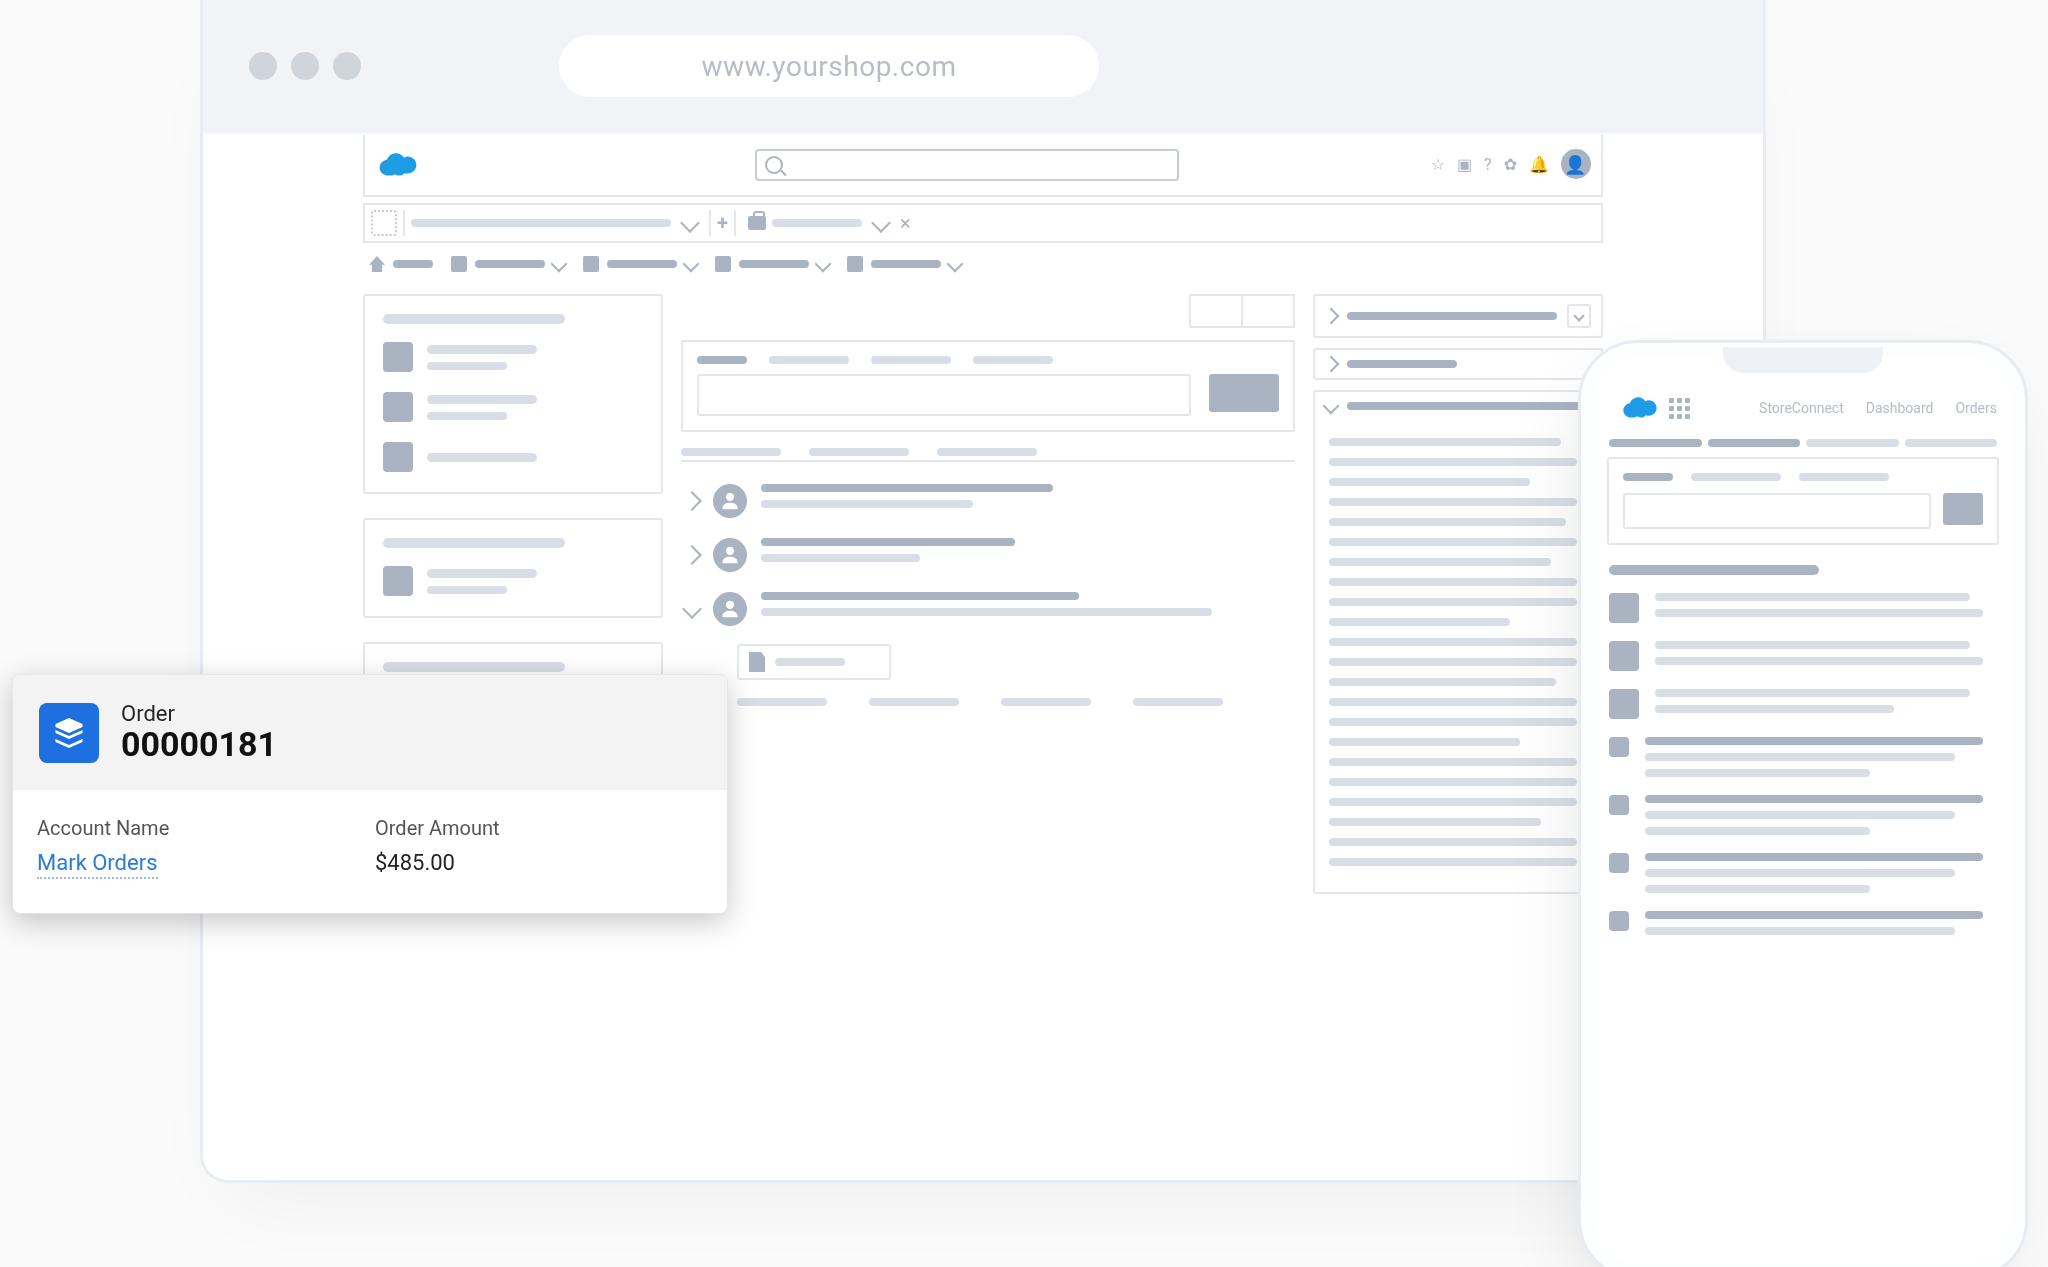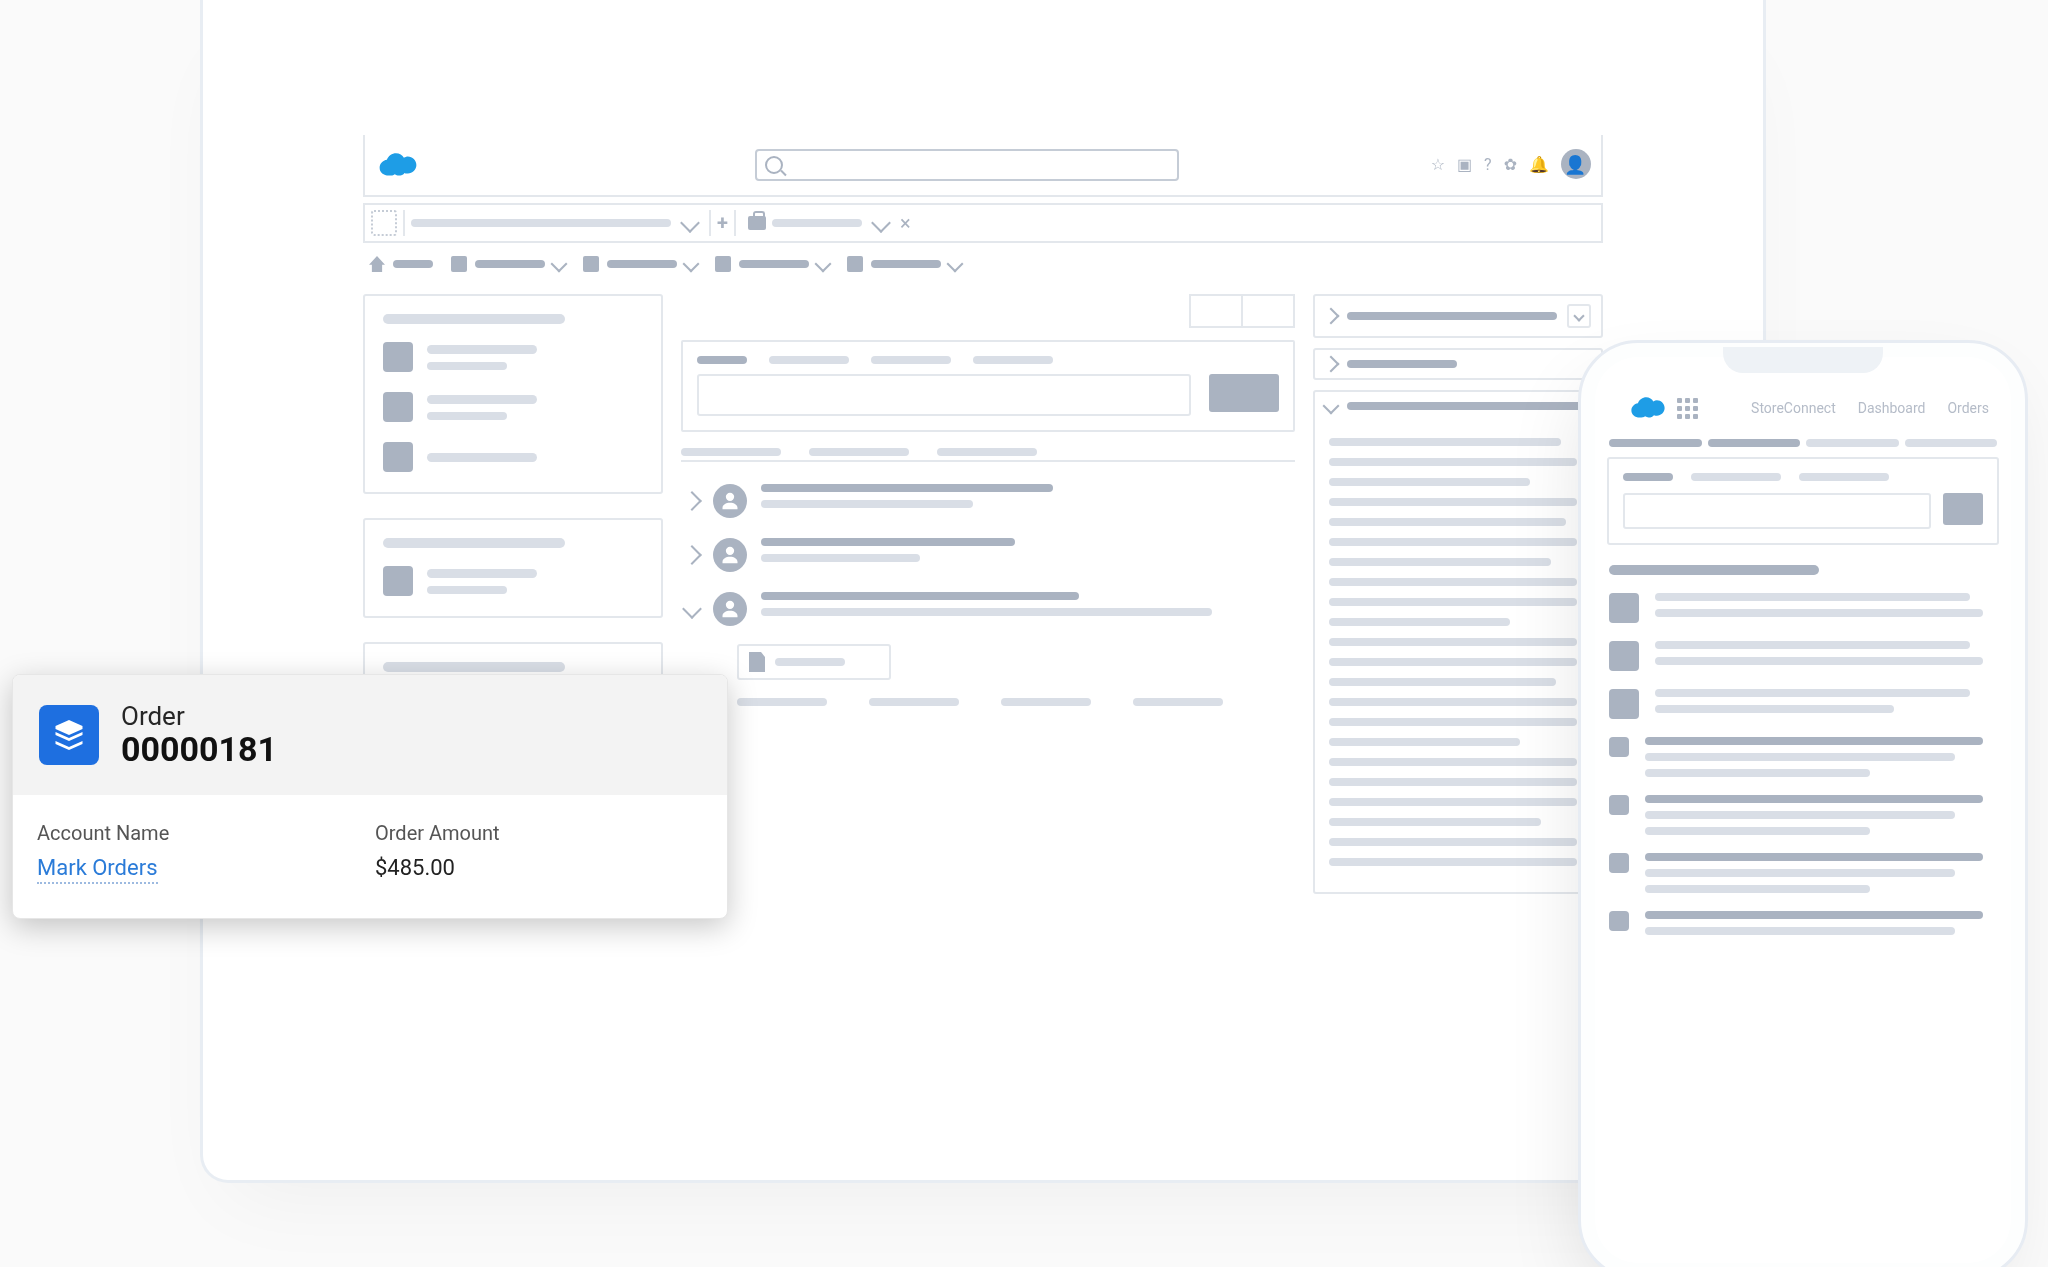--- a/index.html
+++ b/index.html
@@ -119,37 +119,37 @@
 
   
   .order-card{
     position:absolute;left:12px;top:674px;width:714px;
     background:#fff;border-radius:8px;box-shadow:0 8px 30px rgba(0,0,0,.22);
     overflow:hidden;border:1px solid #e6e6e6;
   }
   .order-card .head{background:var(--order-head-bg);padding:26px;display:flex;align-items:center;gap:22px}
   .order-icon{width:60px;height:60px;background:var(--order-icon-bg);border-radius:8px;display:flex;align-items:center;justify-content:center}
   .order-icon svg{width:36px;height:36px;fill:#fff}
-  .order-title .lbl{font-size:26px;color:#262626}
+  .order-title .lbl{font-size:22px;color:#262626}
   .order-title .num{font-size:34px;font-weight:700;color:#111;margin-top:-2px}
   .order-body{display:flex;padding:26px 24px 34px;gap:10px}
   .order-field{flex:1}
   .order-field .k{color:#555;font-size:20px;margin-bottom:10px}
   .order-field .v{font-size:22px;color:#222}
   .order-field .v.link{color:var(--accent-blue);border-bottom:2px dotted #9dbae0;display:inline-block;padding-bottom:2px}
 
   
   .phone{
     position:absolute;right:20px;top:340px;width:450px;height:940px;
     border-radius:60px;background:#fff;border:3px solid #e7ecf3;
     box-shadow:-12px 30px 80px -20px rgba(0,0,0,.12), inset 0 0 0 14px #fdfefe;
     padding:28px 24px;box-sizing:border-box;
   }
   .notch{position:absolute;top:4px;left:50%;transform:translateX(-50%);width:160px;height:26px;background:#eef2f6;border-radius:0 0 20px 20px}
-  .phone-top{display:flex;align-items:center;gap:4px;margin:24px 12px 18px}
+  .phone-top{display:flex;align-items:center;gap:4px;margin:24px 4px 18px}
   .phone-top .cloud{width:38px;height:26px}
   .grid-dots{display:grid;grid-template-columns:repeat(3,5px);grid-auto-rows:5px;gap:3px;margin-left:6px}
   .grid-dots span{background:var(--ghost-xdark);border-radius:1px}
   .ptabs{margin-left:auto;display:flex;gap:22px;font-size:14px;color:#b5bcc8}
   .progress{display:flex;gap:6px;margin:0 4px 10px}
   .progress .seg{flex:1;height:8px;background:var(--ghost);border-radius:4px}
   .progress .seg.on{background:var(--ghost-xdark)}
   .pcard{border:2px solid var(--line);border-radius:3px;padding:14px;margin:0 2px 20px}
   .ptrow{display:flex;gap:18px;margin-bottom:12px}
   .ptrow .pt{height:8px;width:90px;background:var(--ghost);border-radius:4px}
@@ -166,20 +166,28 @@
   .prow .ln{height:8px;background:var(--ghost);border-radius:4px}
 
   
   .cloud svg{width:100%;height:100%;fill:var(--salesforce)}
   .phone .cloud svg{fill:#1e9de6}
 </style>
 </head>
 <body>
 
 <div class="browser">
+  <div class="top">
+    <div class="dots">
+      <div class="dot"></div>
+      <div class="dot"></div>
+      <div class="dot"></div>
+    </div>
+    <div class="addr">www.yourshop.com</div>
+  </div>
 
   <div class="app">
 
     <div class="app-head">
       <span class="cloud">
         <svg viewBox="0 0 64 40">
             <path d="M18 36c-8 0-14-5-14-12 0-6 5-11 11-12 2-6 8-10 14-10 5 0 10 3 12 7 2-1 4-2 6-2 7 0 13 6 13 13s-6 13-13 13c-2 0-3 0-5-1-2 3-5 4-9 4-2 0-4-1-6-2-2 2-5 2-9 2z"></path>
           </svg>
       </span>
       <div class="head-search">

